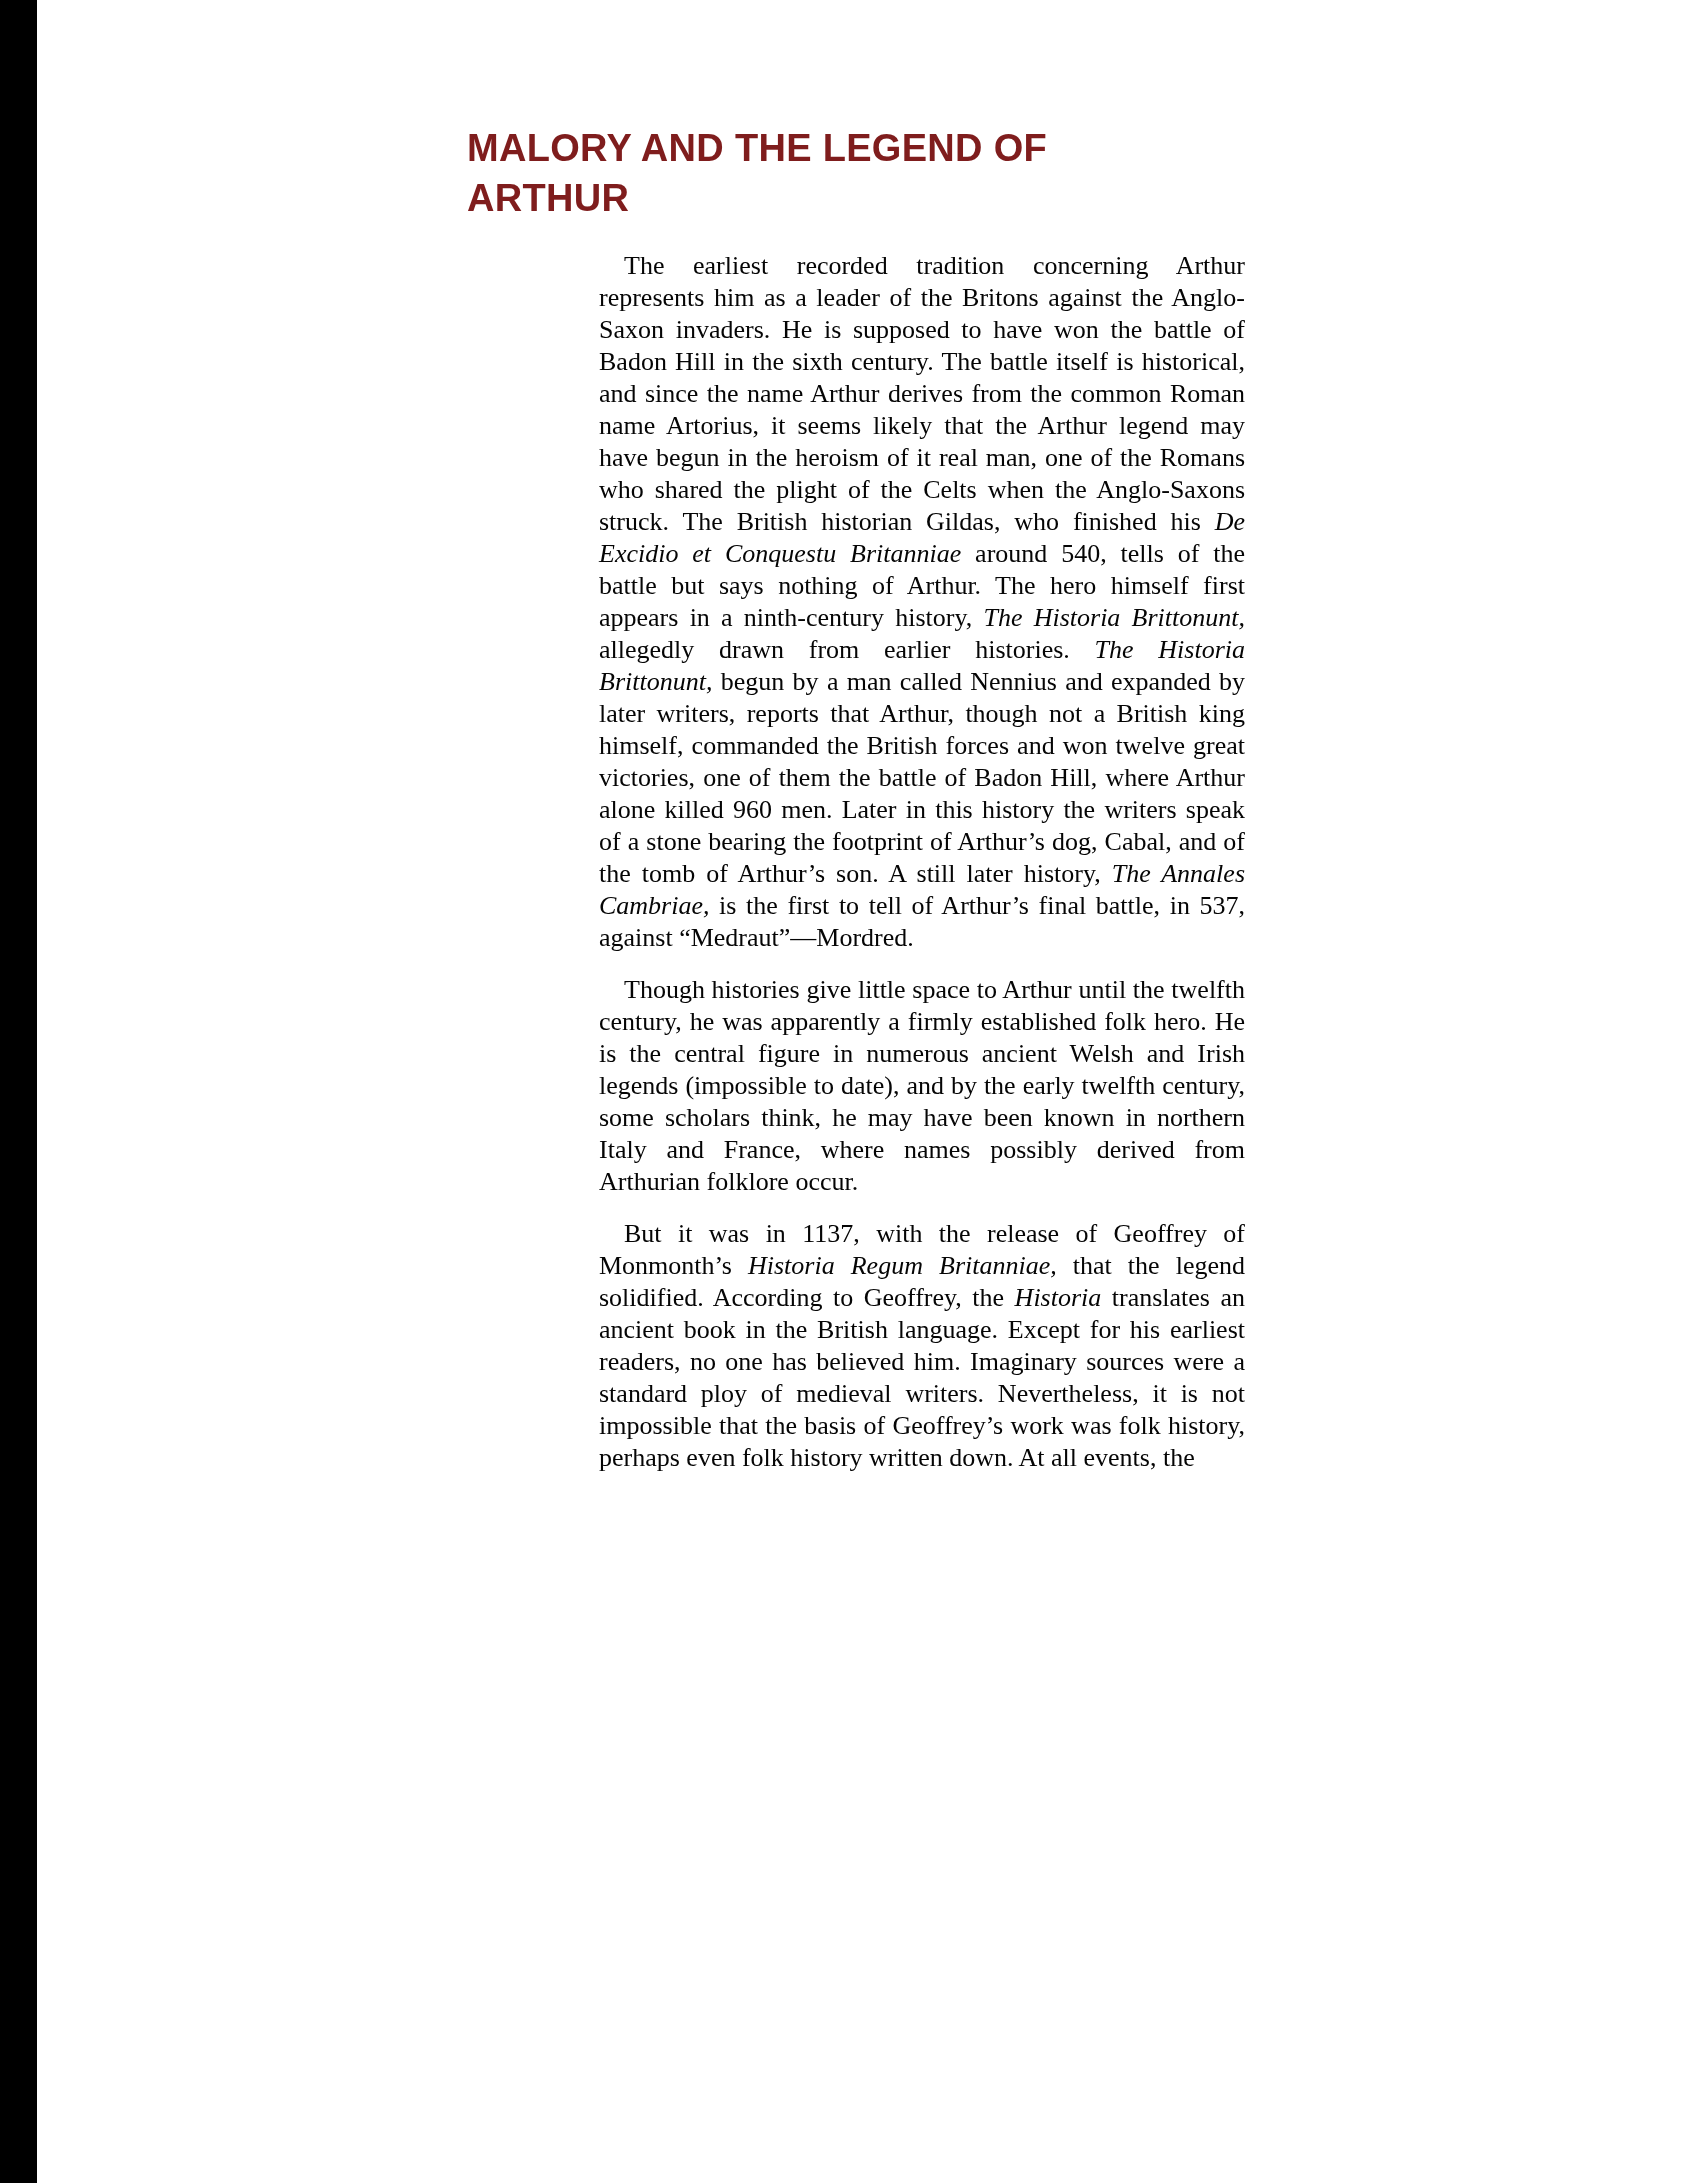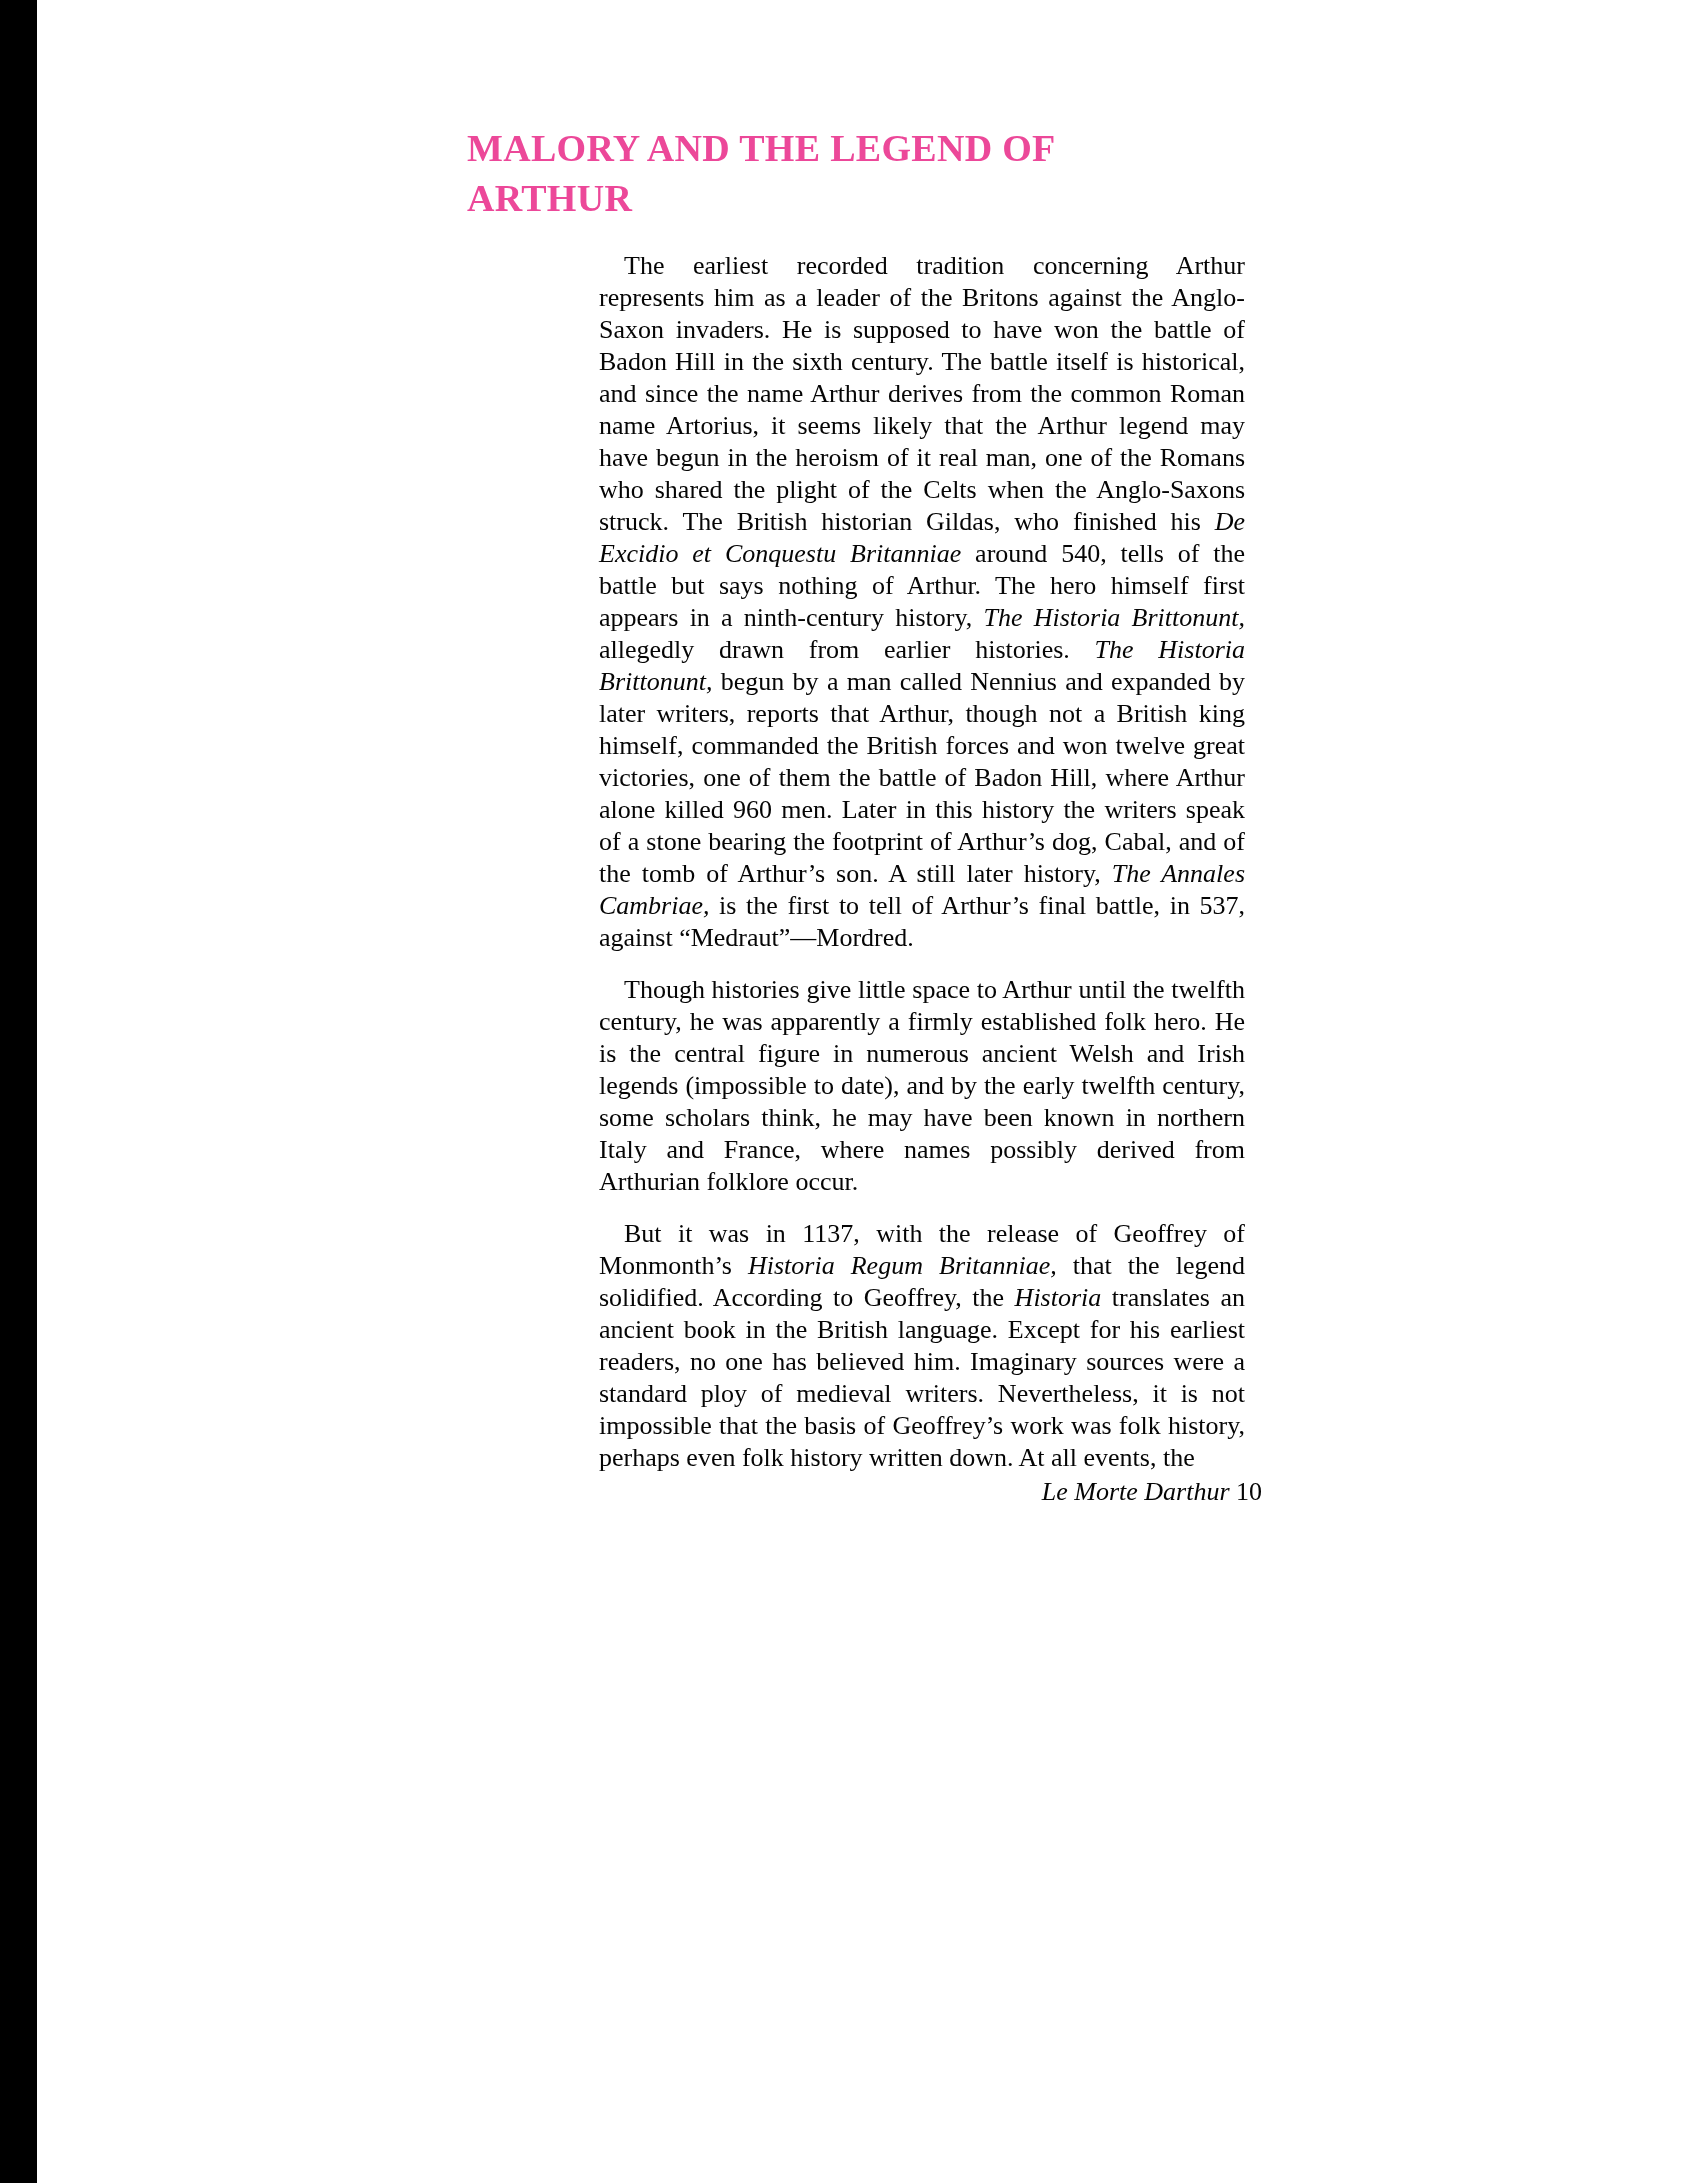--- a/index.html
+++ b/index.html
@@ -24,26 +24,26 @@
     height: 2183px;
     background: #000000;
   }
   .content {
     position: absolute;
     left: 467px;
     top: 123px;
     width: 801px;
   }
   .doc-title {
-    font-family: Liberation Serif, serif;
+    font-family: Liberation Sans, sans-serif;
     font-weight: bold;
     font-size: 38px;
     line-height: 50px;
     letter-spacing: 0.3px;
-    color: #ec4899;
+    color: #7f1d1d;
     white-space: pre-line;
     margin: 0 0 26.5px 0;
   }
   .body-col {
     margin-left: 132px;
     width: 663px;
     font-size: 26px;
     line-height: 32px;
     text-align: justify;
   }
@@ -76,19 +76,16 @@
     <h1 class="doc-title">MALORY AND THE LEGEND OF
 ARTHUR</h1>
 
     <div class="body-col">
 
     <p class="para"><span>The earliest recorded tradition concerning Arthur represents him as a leader of the Britons against the Anglo-Saxon invaders. He is supposed to have won the battle of Badon Hill in the sixth century. The battle itself is historical, and since the name Arthur derives from the common Roman name Artorius, it seems likely that the Arthur legend may have begun in the heroism of it real man, one of the Romans who shared the plight of the Celts when the Anglo-Saxons struck. The British historian Gildas, who finished his </span><em>De Excidio et Conquestu Britanniae</em><span> around 540, tells of the battle but says nothing of Arthur. The hero himself first appears in a ninth-century history, </span><em>The Historia Brittonunt,</em><span> allegedly drawn from earlier histories. </span><em>The Historia Brittonunt,</em><span> begun by a man called Nennius and expanded by later writers, reports that Arthur, though not a British king himself, commanded the British forces and won twelve great victories, one of them the battle of Badon Hill, where Arthur alone killed 960 men. Later in this history the writers speak of a stone bearing the footprint of Arthur’s dog, Cabal, and of the tomb of Arthur’s son. A still later history, </span><em>The Annales Cambriae,</em><span> is the first to tell of Arthur’s final battle, in 537, against “Medraut”—Mordred.</span></p>
         <p class="para"><span>Though histories give little space to Arthur until the twelfth century, he was apparently a firmly established folk hero. He is the central figure in numerous ancient Welsh and Irish legends (impossible to date), and by the early twelfth century, some scholars think, he may have been known in northern Italy and France, where names possibly derived from Arthurian folklore occur.</span></p>
         <p class="para"><span>But it was in 1137, with the release of Geoffrey of Monmonth’s </span><em>Historia Regum Britanniae,</em><span> that the legend solidified. According to Geoffrey, the </span><em>Historia</em><span> translates an ancient book in the British language. Except for his earliest readers, no one has believed him. Imaginary sources were a standard ploy of medieval writers. Nevertheless, it is not impossible that the basis of Geoffrey’s work was folk history, perhaps even folk history written down. At all events, the</span></p>
       </div>
 
-    <div class="body-col footer">
-      <em>Le Morte Darthur</em><span> 10</span>
-    </div>
 
   </div>
 </div>
 
 
 </body></html>

